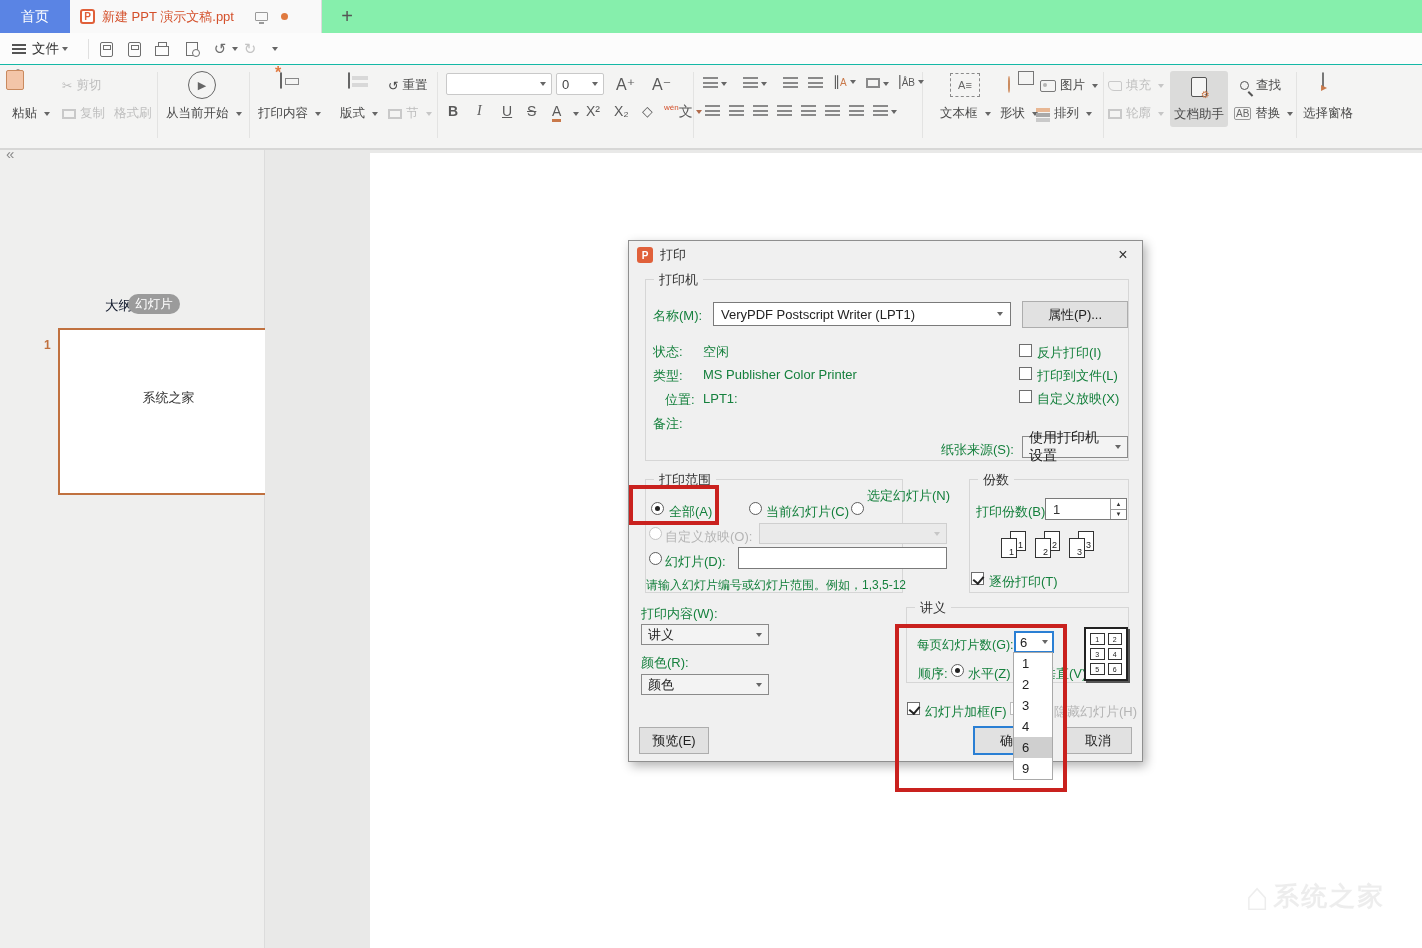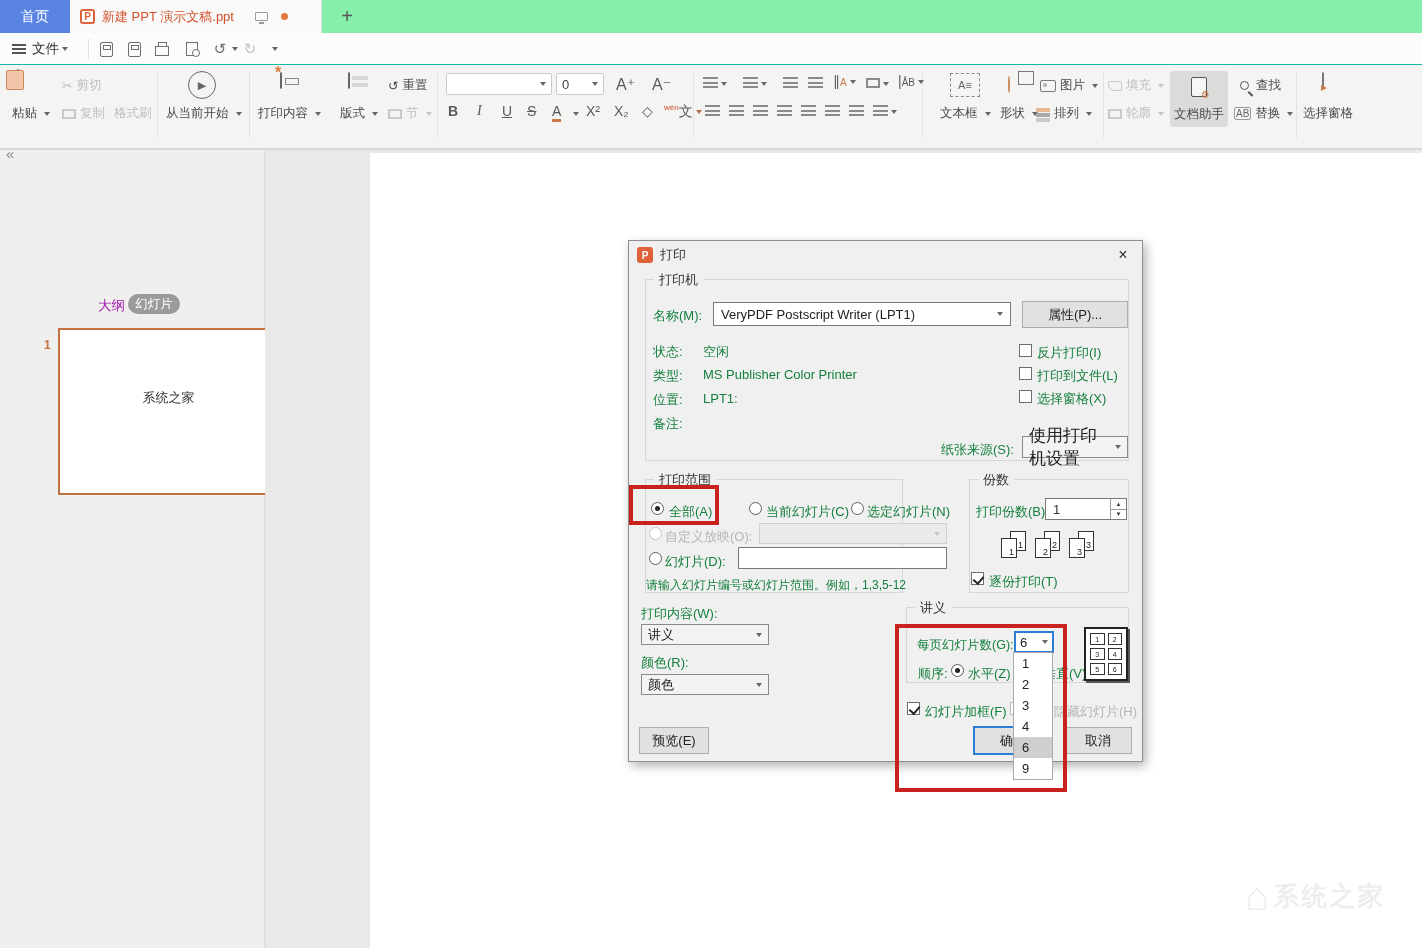--- a/index.html
+++ b/index.html
@@ -64,21 +64,21 @@
 .iclayers{display:inline-block;width:14px;height:4px;background:#e8b793;box-shadow:0 5px 0 #a9a9a9,0 10px 0 #c9c9c9;margin-bottom:8px}
 .icfill{display:inline-block;width:14px;height:10px;border:1.5px solid #c9c9c9;border-radius:2px 2px 0 6px}
 .icoutline{display:inline-block;width:14px;height:10px;border:2px solid #c9c9c9}
 .icselpane{width:24px;height:20px;border:1.5px solid #777;border-radius:2px;position:relative;background:#fbfbfa}
 .icselpane::after{content:"▸";position:absolute;right:-4px;bottom:-6px;color:#c9794a;font-size:12px}
 .icab{display:inline-block;font-size:10px;color:#666;border:1px solid #999;padding:0 1px;border-radius:2px}
 
 .collapse{position:absolute;left:0;top:150px;width:25px;height:798px;background:#efefee}
 .sidebar{position:absolute;left:25px;top:150px;width:240px;height:798px;background:#efefee;border-right:1px solid #dcdcdc}
 .chev{position:absolute;left:6px;top:145px;font-size:15px;color:#8a8a8a}
-.outline-tab{position:absolute;left:73px;top:147px;font-size:13.5px;color:#a21caf}
+.outline-tab{position:absolute;left:80px;top:147px;font-size:13.5px;color:#0f172a}
 .slides-pill{position:absolute;left:103px;top:144px;width:52px;height:20px;background:#9b9b9b;border-radius:10px;color:#fff;font-size:12.5px;display:flex;align-items:center;justify-content:center}
 .thumbnum{position:absolute;left:-16px;top:8px;color:#c0713f;font-weight:bold;font-size:12px}
 .thumb{position:absolute;left:33px;top:178px;width:221px;height:167px;background:#fff;border:2px solid #c0713f;display:flex;align-items:center;justify-content:center;padding-bottom:28px}
 .canvas{position:absolute;left:265px;top:150px;width:1157px;height:798px;background:#e9e9e8}
 .page{position:absolute;left:105px;top:3px;width:1052px;height:795px;background:#fff}
 .watermark{position:absolute;left:1245px;top:876px;display:flex;align-items:center;gap:4px;color:rgba(0,0,0,0.07)}
 .watermark .house{font-size:40px;line-height:40px}
 .watermark .wmtext{font-size:26px;font-weight:bold;letter-spacing:2px}
 
 .dialog{position:absolute;left:628px;top:240px;width:515px;height:522px;background:#f0f0f0;border:1px solid #8f8f8f;box-shadow:3px 4px 10px rgba(0,0,0,0.3);z-index:10}
@@ -364,45 +364,45 @@
         <span class="sp"></span>
         <span class="tri"></span>
     </div>
     <div class="wbtn" style="left:393px;top:60px;width:106px;height:27px">
         <span>属性(P)...</span>
       </div>
     <div class="dtext" style="left:24px;top:102px">状态:</div>
     <div class="dtext" style="left:74px;top:102px">空闲</div>
     <div class="dtext" style="left:24px;top:126px">类型:</div>
     <div class="dtext" style="left:74px;top:126px">MS Publisher Color Printer</div>
-    <div class="dtext" style="left:24px;top:150px">位置:</div>
+    <div class="dtext" style="left:36px;top:150px">位置:</div>
     <div class="dtext" style="left:74px;top:150px">LPT1:</div>
     <div class="dtext" style="left:24px;top:174px">备注:</div>
     <div class="cb" style="left:390px;top:103px"></div>
     <div class="dtext" style="left:408px;top:103px">反片打印(I)</div>
     <div class="cb" style="left:390px;top:126px"></div>
     <div class="dtext" style="left:408px;top:126px">打印到文件(L)</div>
     <div class="cb" style="left:390px;top:149px"></div>
-    <div class="dtext" style="left:408px;top:149px">选择窗格(X)</div>
+    <div class="dtext" style="left:408px;top:149px">自定义放映(X)</div>
     <div class="dtext" style="left:312px;top:200px">纸张来源(S):</div>
-    <div class="dcombo" style="left:393px;top:195px;width:106px;height:22px;font-size:17px">
+    <div class="dcombo" style="left:393px;top:195px;width:106px;height:22px;font-size:14px">
       <span>使用打印机设置</span>
         <span class="sp"></span>
         <span class="tri"></span>
     </div>
 
     <div class="grp" style="left:16px;top:238px;width:258px;height:114px">
       <span class="grp-label">打印范围</span>
     </div>
     <div class="radio sel" style="left:22px;top:261px"></div>
     <div class="dtext" style="left:40px;top:262px">全部(A)</div>
     <div class="radio" style="left:120px;top:261px"></div>
     <div class="dtext" style="left:137px;top:262px">当前幻灯片(C)</div>
     <div class="radio" style="left:222px;top:261px"></div>
-    <div class="dtext" style="left:238px;top:262px">选定幻灯片(N)</div>
+    <div class="dtext" style="left:238px;top:246px">选定幻灯片(N)</div>
     <div class="radio dis" style="left:20px;top:286px"></div>
     <div class="dtext dis" style="left:36px;top:287px">自定义放映(O):</div>
     <div class="dcombo dis" style="left:130px;top:282px;width:188px;height:21px">
         <span class="sp"></span>
         <span class="tri dis"></span>
       </div>
     <div class="radio" style="left:20px;top:311px"></div>
     <div class="dtext" style="left:36px;top:312px">幻灯片(D):</div>
     <div class="wsel" style="left:109px;top:306px;width:209px;height:22px"></div>
     <div class="dtext" style="left:17px;top:336px;font-size:12px">请输入幻灯片编号或幻灯片范围。例如，1,3,5-12</div>

